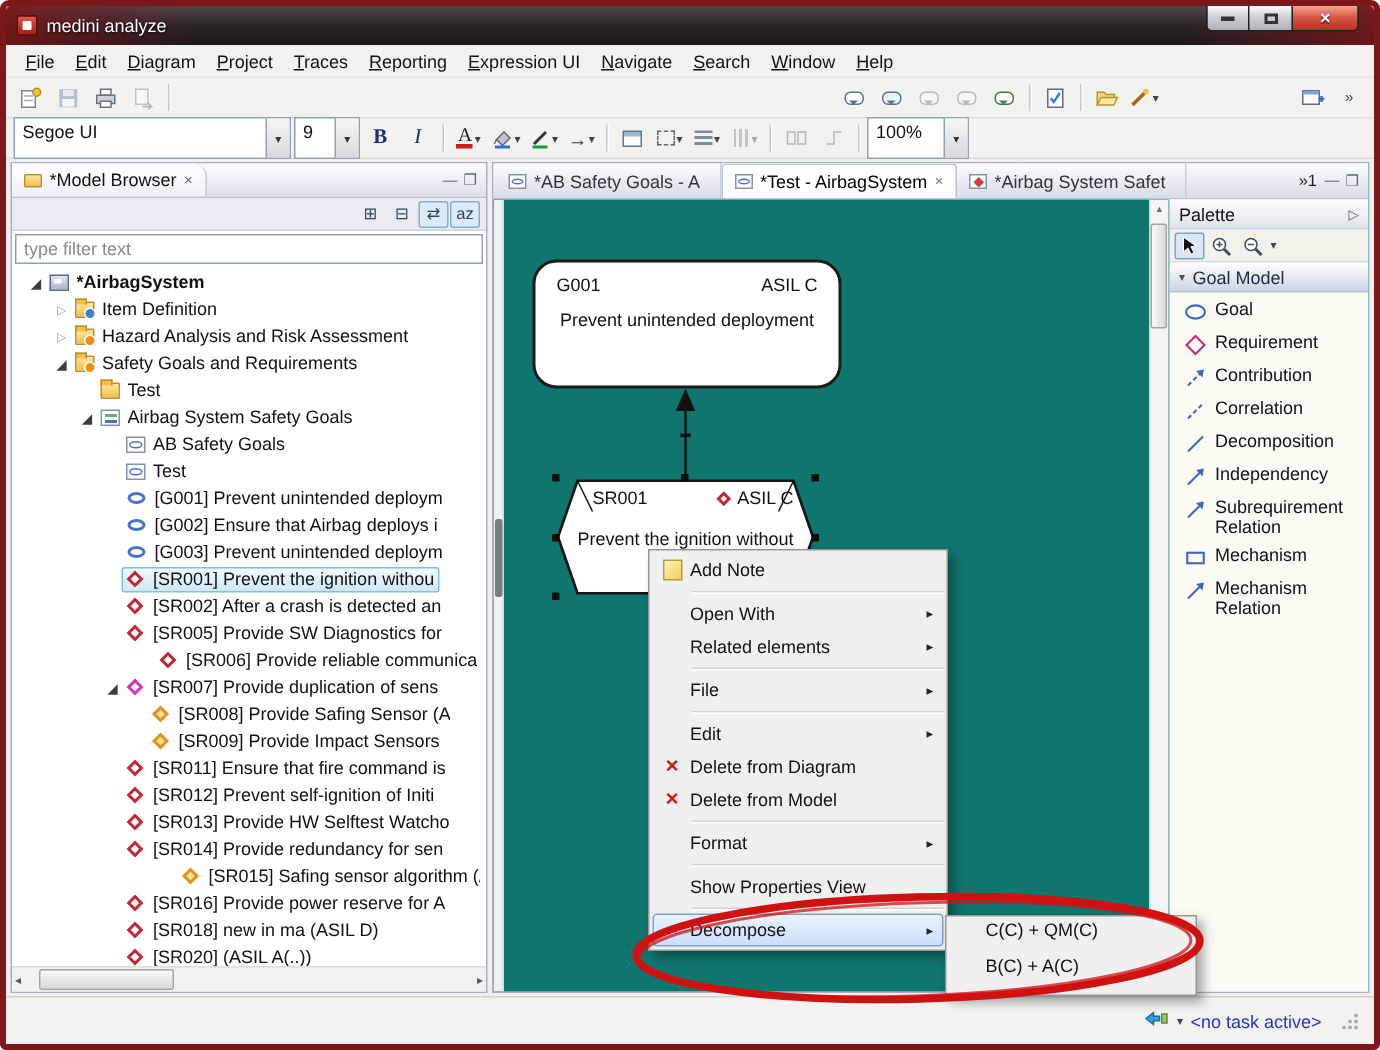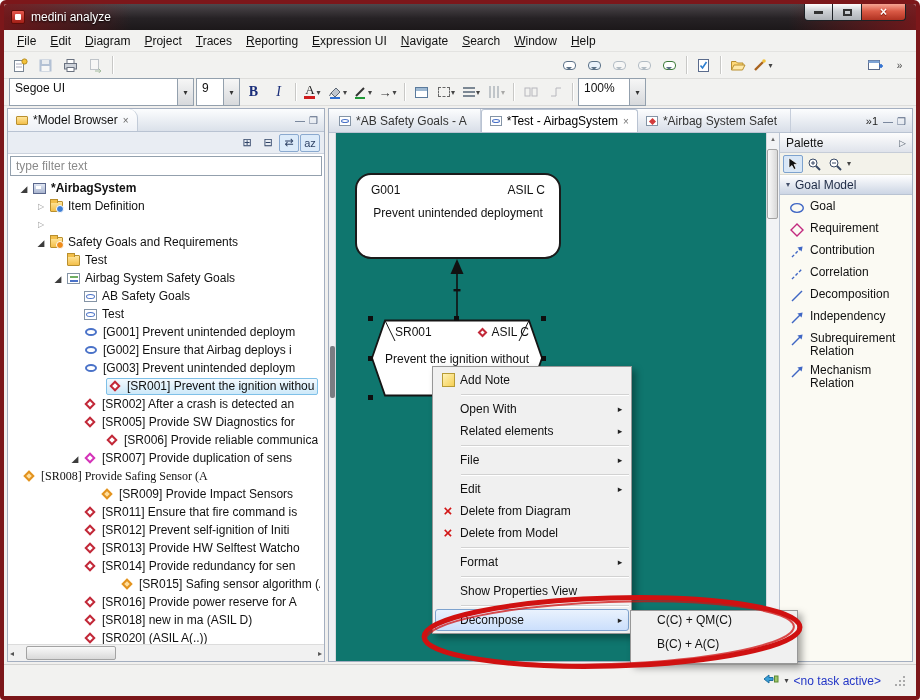--- a/index.html
+++ b/index.html
@@ -392,20 +392,24 @@
           </div>
           <div class="trow i-folder-blue a-collapsed" style="padding-left: 27px;">
             <span class="arrow"></span>
             <span class="selbox">
               <span class="ticon"></span>
               <span class="tlabel">Item Definition</span>
             </span>
           </div>
           <div class="trow i-folder-orange a-collapsed" style="padding-left: 27px;">
             <span class="arrow"></span>
+            <span class="selbox">
+              <span class="ticon"></span>
+              <span class="tlabel">Hazard Analysis and Risk Assessment</span>
+            </span>
           </div>
           <div class="trow i-folder-orange a-expanded" style="padding-left: 27px;">
             <span class="arrow"></span>
             <span class="selbox">
               <span class="ticon"></span>
               <span class="tlabel">Safety Goals and Requirements</span>
             </span>
           </div>
           <div class="trow i-folder" style="padding-left: 44px;">
             <span class="arrow"></span>
@@ -449,21 +453,21 @@
               <span class="tlabel">[G002] Ensure that Airbag deploys i</span>
             </span>
           </div>
           <div class="trow i-goal" style="padding-left: 61px;">
             <span class="arrow"></span>
             <span class="selbox">
               <span class="ticon"></span>
               <span class="tlabel">[G003] Prevent unintended deploym</span>
             </span>
           </div>
-          <div class="trow i-req selected" style="padding-left: 86px;">
+          <div class="trow i-req selected" style="padding-left: 61px;">
             <span class="arrow"></span>
             <span class="selbox">
               <span class="ticon"></span>
               <span class="tlabel">[SR001] Prevent the ignition withou</span>
             </span>
           </div>
           <div class="trow i-req" style="padding-left: 61px;">
             <span class="arrow"></span>
             <span class="selbox">
               <span class="ticon"></span>
@@ -484,21 +488,21 @@
               <span class="tlabel">[SR006] Provide reliable communica</span>
             </span>
           </div>
           <div class="trow i-req-pink a-expanded" style="padding-left: 61px;">
             <span class="arrow"></span>
             <span class="selbox">
               <span class="ticon"></span>
               <span class="tlabel">[SR007] Provide duplication of sens</span>
             </span>
           </div>
-          <div class="trow i-req-orange" style=" font-family: Liberation Serif, serif;">
+          <div class="trow i-req-orange" style="padding-left: 78px;">
             <span class="arrow"></span>
             <span class="selbox">
               <span class="ticon"></span>
               <span class="tlabel">[SR008] Provide Safing Sensor (A</span>
             </span>
           </div>
           <div class="trow i-req-orange" style="padding-left: 78px;">
             <span class="arrow"></span>
             <span class="selbox">
               <span class="ticon"></span>
@@ -812,20 +816,40 @@
                     <g class="sh sh-dasharrow">
                       <line class="dash" x1="3" y1="13" x2="11" y2="5"></line>
                       <path class="fillhead" d="M13.6 2.4 L12.6 7.6 L8.4 3.4 Z"></path>
                     </g>
                     <line class="sh sh-dashline dash" x1="3" y1="13" x2="13" y2="3"></line>
                     <line class="sh sh-solidline" x1="3" y1="13" x2="13" y2="3"></line>
                   </svg>
                 </span>
                 <span class="plabel">Subrequirement Relation</span>
               </div>
+              <div class="pit i-mechanism">
+                <span class="picn">
+                  <svg width="16" height="16" viewBox="0 0 16 16">
+                    <ellipse class="sh sh-ellipse" cx="8" cy="8" rx="6.3" ry="4.4"></ellipse>
+                    <path class="sh sh-diamond" d="M8 2 L14 8 L8 14 L2 8 Z"></path>
+                    <rect class="sh sh-rect" x="2.5" y="4.5" width="11" height="7"></rect>
+                    <g class="sh sh-solidarrow">
+                      <line x1="3" y1="13" x2="11" y2="5"></line>
+                      <path class="fillhead" d="M13.6 2.4 L12.6 7.6 L8.4 3.4 Z"></path>
+                    </g>
+                    <g class="sh sh-dasharrow">
+                      <line class="dash" x1="3" y1="13" x2="11" y2="5"></line>
+                      <path class="fillhead" d="M13.6 2.4 L12.6 7.6 L8.4 3.4 Z"></path>
+                    </g>
+                    <line class="sh sh-dashline dash" x1="3" y1="13" x2="13" y2="3"></line>
+                    <line class="sh sh-solidline" x1="3" y1="13" x2="13" y2="3"></line>
+                  </svg>
+                </span>
+                <span class="plabel">Mechanism</span>
+              </div>
               <div class="pit i-mechrel">
                 <span class="picn">
                   <svg width="16" height="16" viewBox="0 0 16 16">
                     <ellipse class="sh sh-ellipse" cx="8" cy="8" rx="6.3" ry="4.4"></ellipse>
                     <path class="sh sh-diamond" d="M8 2 L14 8 L8 14 L2 8 Z"></path>
                     <rect class="sh sh-rect" x="2.5" y="4.5" width="11" height="7"></rect>
                     <g class="sh sh-solidarrow">
                       <line x1="3" y1="13" x2="11" y2="5"></line>
                       <path class="fillhead" d="M13.6 2.4 L12.6 7.6 L8.4 3.4 Z"></path>
                     </g>

